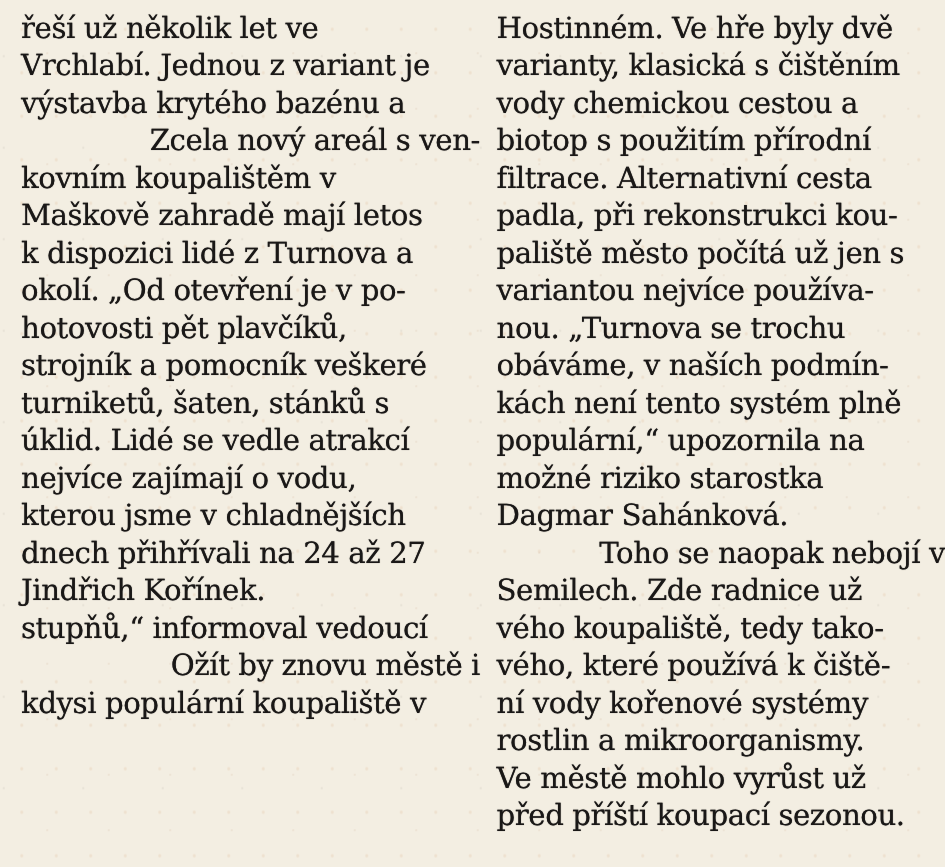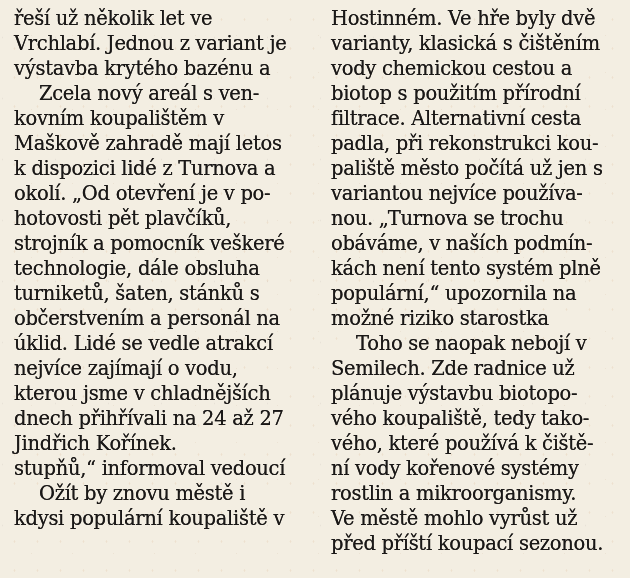--- a/index.html
+++ b/index.html
@@ -36,40 +36,39 @@
     text-align: left;
   }
   .col-left  { left: 14px;  width: 306px; }
   .col-right { left: 331px; width: 299px; }
   .line {
     white-space: pre;
     height: 25px;
   }
   .line.indent {
     padding-left: 25px;
+    text-align: right;
   }
 </style>
 </head>
 <body style="background-color: rgb(243, 238, 226);">
 
 <div class="page">
   <div class="col col-left" style="color: rgb(26, 24, 23);">
       <div class="line">řeší už několik let ve</div>
       <div class="line">Vrchlabí. Jednou z variant je</div>
       <div class="line">výstavba krytého bazénu a</div>
       <div class="line indent">Zcela nový areál s ven-</div>
       <div class="line">kovním koupalištěm v</div>
       <div class="line">Maškově zahradě mají letos</div>
       <div class="line">k dispozici lidé z Turnova a</div>
       <div class="line">okolí. „Od otevření je v po-</div>
       <div class="line">hotovosti pět plavčíků,</div>
       <div class="line">strojník a pomocník veškeré</div>
-      <div class="line">technologie, dále obsluha</div>
       <div class="line">turniketů, šaten, stánků s</div>
-      <div class="line">občerstvením a personál na</div>
       <div class="line">úklid. Lidé se vedle atrakcí</div>
       <div class="line">nejvíce zajímají o vodu,</div>
       <div class="line">kterou jsme v chladnějších</div>
       <div class="line">dnech přihřívali na 24 až 27</div>
       <div class="line">Jindřich Kořínek.</div>
       <div class="line">stupňů,“ informoval vedoucí</div>
       <div class="line indent">Ožít by znovu městě i</div>
       <div class="line">kdysi populární koupaliště v</div>
     </div>
   <div class="col col-right" style="color: rgb(26, 24, 23);">
@@ -79,23 +78,23 @@
       <div class="line">biotop s použitím přírodní</div>
       <div class="line">filtrace. Alternativní cesta</div>
       <div class="line">padla, při rekonstrukci kou-</div>
       <div class="line">paliště město počítá už jen s</div>
       <div class="line">variantou nejvíce používa-</div>
       <div class="line">nou. „Turnova se trochu</div>
       <div class="line">obáváme, v naších podmín-</div>
       <div class="line">kách není tento systém plně</div>
       <div class="line">populární,“ upozornila na</div>
       <div class="line">možné riziko starostka</div>
+      <div class="line">Dagmar Sahánková.</div>
       <div class="line indent">Toho se naopak nebojí v</div>
       <div class="line">Semilech. Zde radnice už</div>
-      <div class="line">plánuje výstavbu biotopo-</div>
       <div class="line">vého koupaliště, tedy tako-</div>
       <div class="line">vého, které používá k čiště-</div>
       <div class="line">ní vody kořenové systémy</div>
       <div class="line">rostlin a mikroorganismy.</div>
       <div class="line">Ve městě mohlo vyrůst už</div>
       <div class="line">před příští koupací sezonou.</div>
     </div>
 </div>
 
 </body></html>

